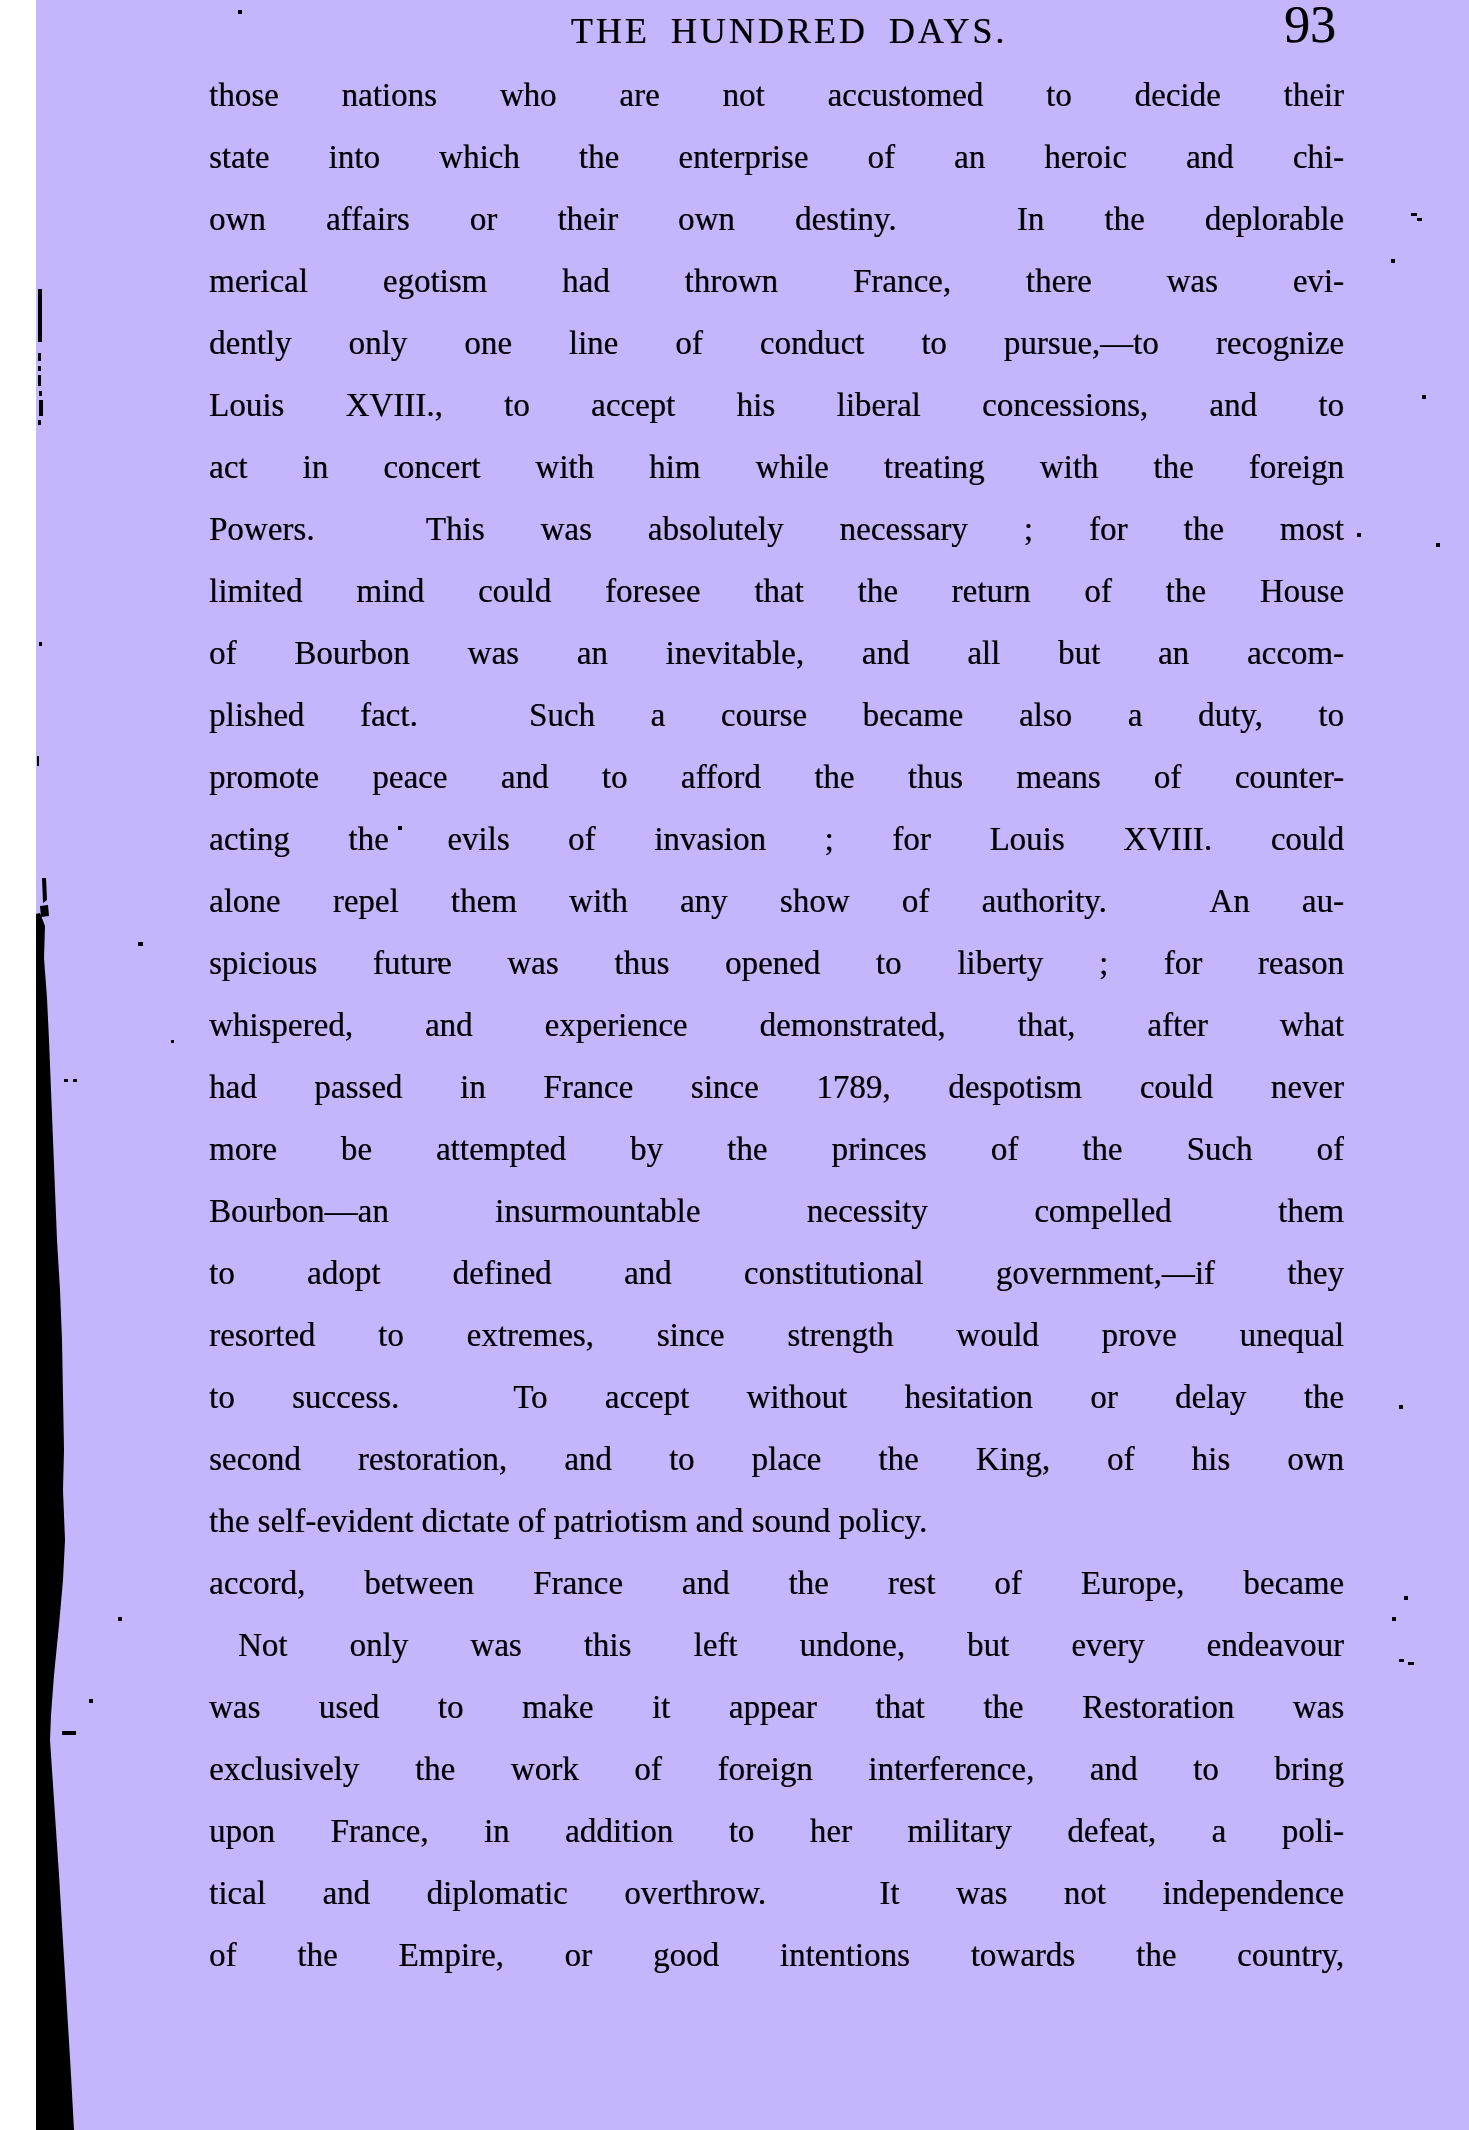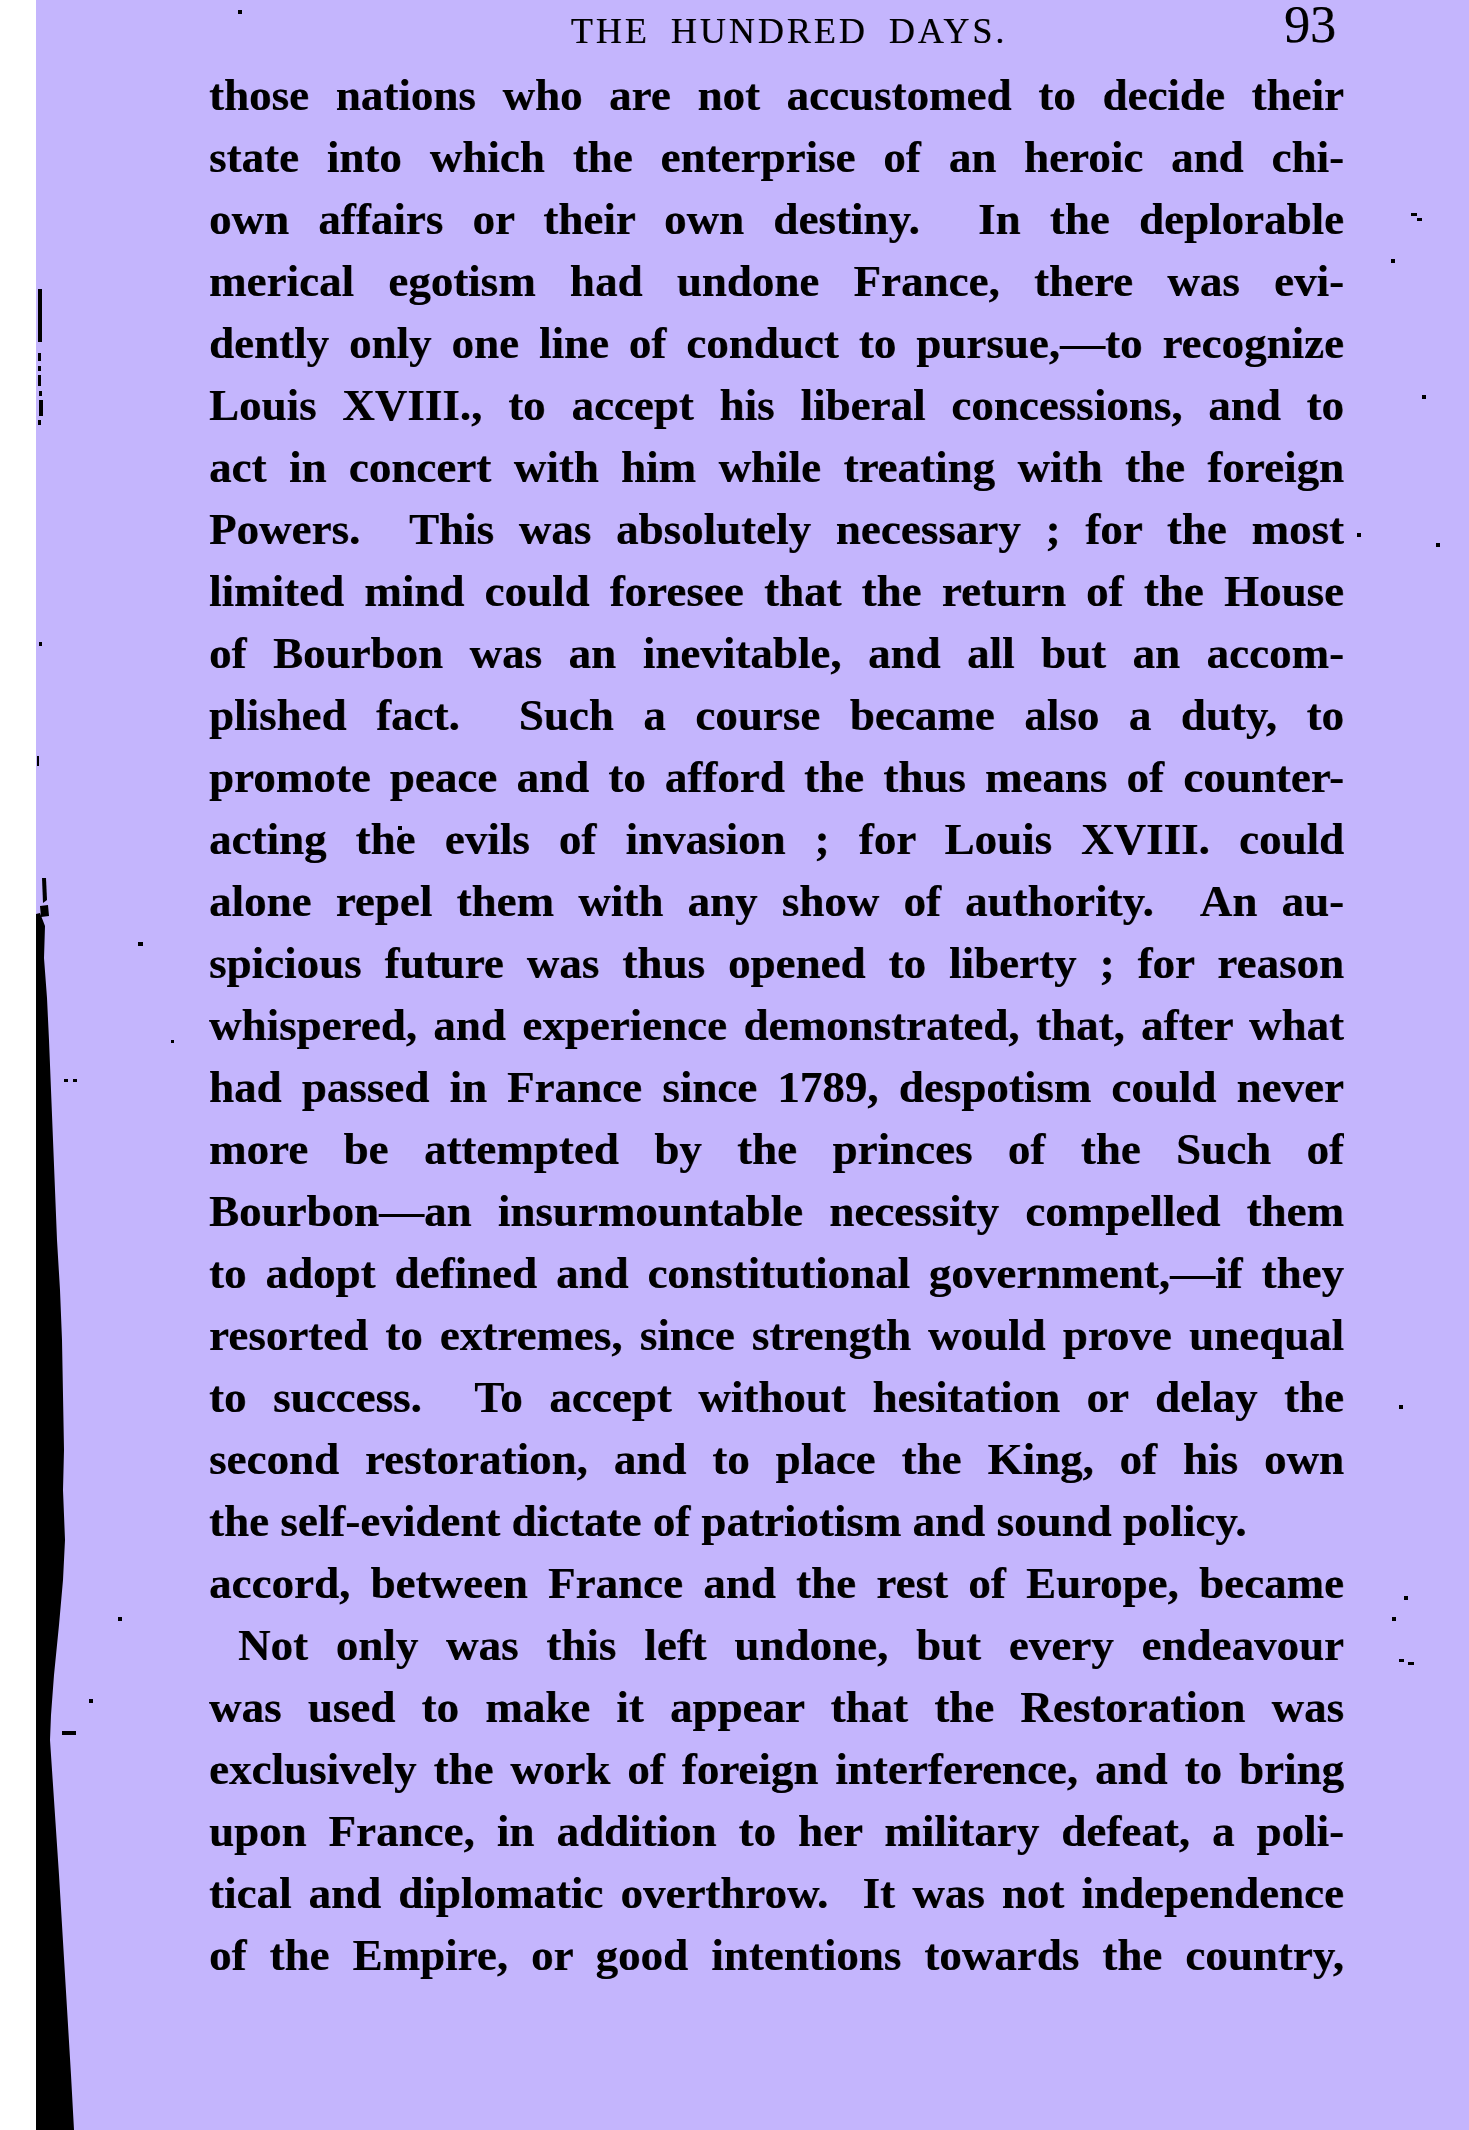--- a/index.html
+++ b/index.html
@@ -35,29 +35,28 @@
     text-shadow: 0.5px 0 0 rgba(0,0,0,0.6);
   }
   .text-block {
     position: absolute;
     left: 173px;
     top: 64px;
     width: 1135px;
   }
   .para { margin:0; padding:0; }
   .line {
-    font-size: 45px;
+    font-size: 33px;
     height: 62px;
     line-height: 62px;
     text-align: justify;
     text-align-last: justify;
     text-justify: inter-word;
     overflow: hidden;
     text-shadow: 0.5px 0 0 rgba(0,0,0,0.55);
-    font-weight: bold;
   }
   .line.pend { text-align-last: left; }
   .line.indent { text-indent: 29px; }
   .artifacts {
     position: absolute;
     left: 0; top: 0;
     width: 1469px;
     height: 2130px;
     pointer-events: none;
   }
@@ -68,21 +67,21 @@
 <div class="page">
 
   <div class="running-title">THE HUNDRED DAYS.</div>
   <div class="page-number">93</div>
 
   <div class="text-block">
     <div class="para">
       <div class="line">those nations who are not accustomed to decide their</div>
       <div class="line">state into which the enterprise of an heroic and chi-</div>
       <div class="line">own affairs or their own destiny.&nbsp; In the deplorable</div>
-      <div class="line">merical egotism had undone France, there was evi-</div>
+      <div class="line">merical egotism had thrown France, there was evi-</div>
       <div class="line">dently only one line of conduct to pursue,—to recognize</div>
       <div class="line">Louis XVIII., to accept his liberal concessions, and to</div>
       <div class="line">act in concert with him while treating with the foreign</div>
       <div class="line">Powers.&nbsp; This was absolutely necessary&nbsp;; for the most</div>
       <div class="line">limited mind could foresee that the return of the House</div>
       <div class="line">of Bourbon was an inevitable, and all but an accom-</div>
       <div class="line">plished fact.&nbsp; Such a course became also a duty, to</div>
       <div class="line">promote peace and to afford the thus means of counter-</div>
       <div class="line">acting the evils of invasion&nbsp;; for Louis XVIII. could</div>
       <div class="line">alone repel them with any show of authority.&nbsp; An au-</div>

